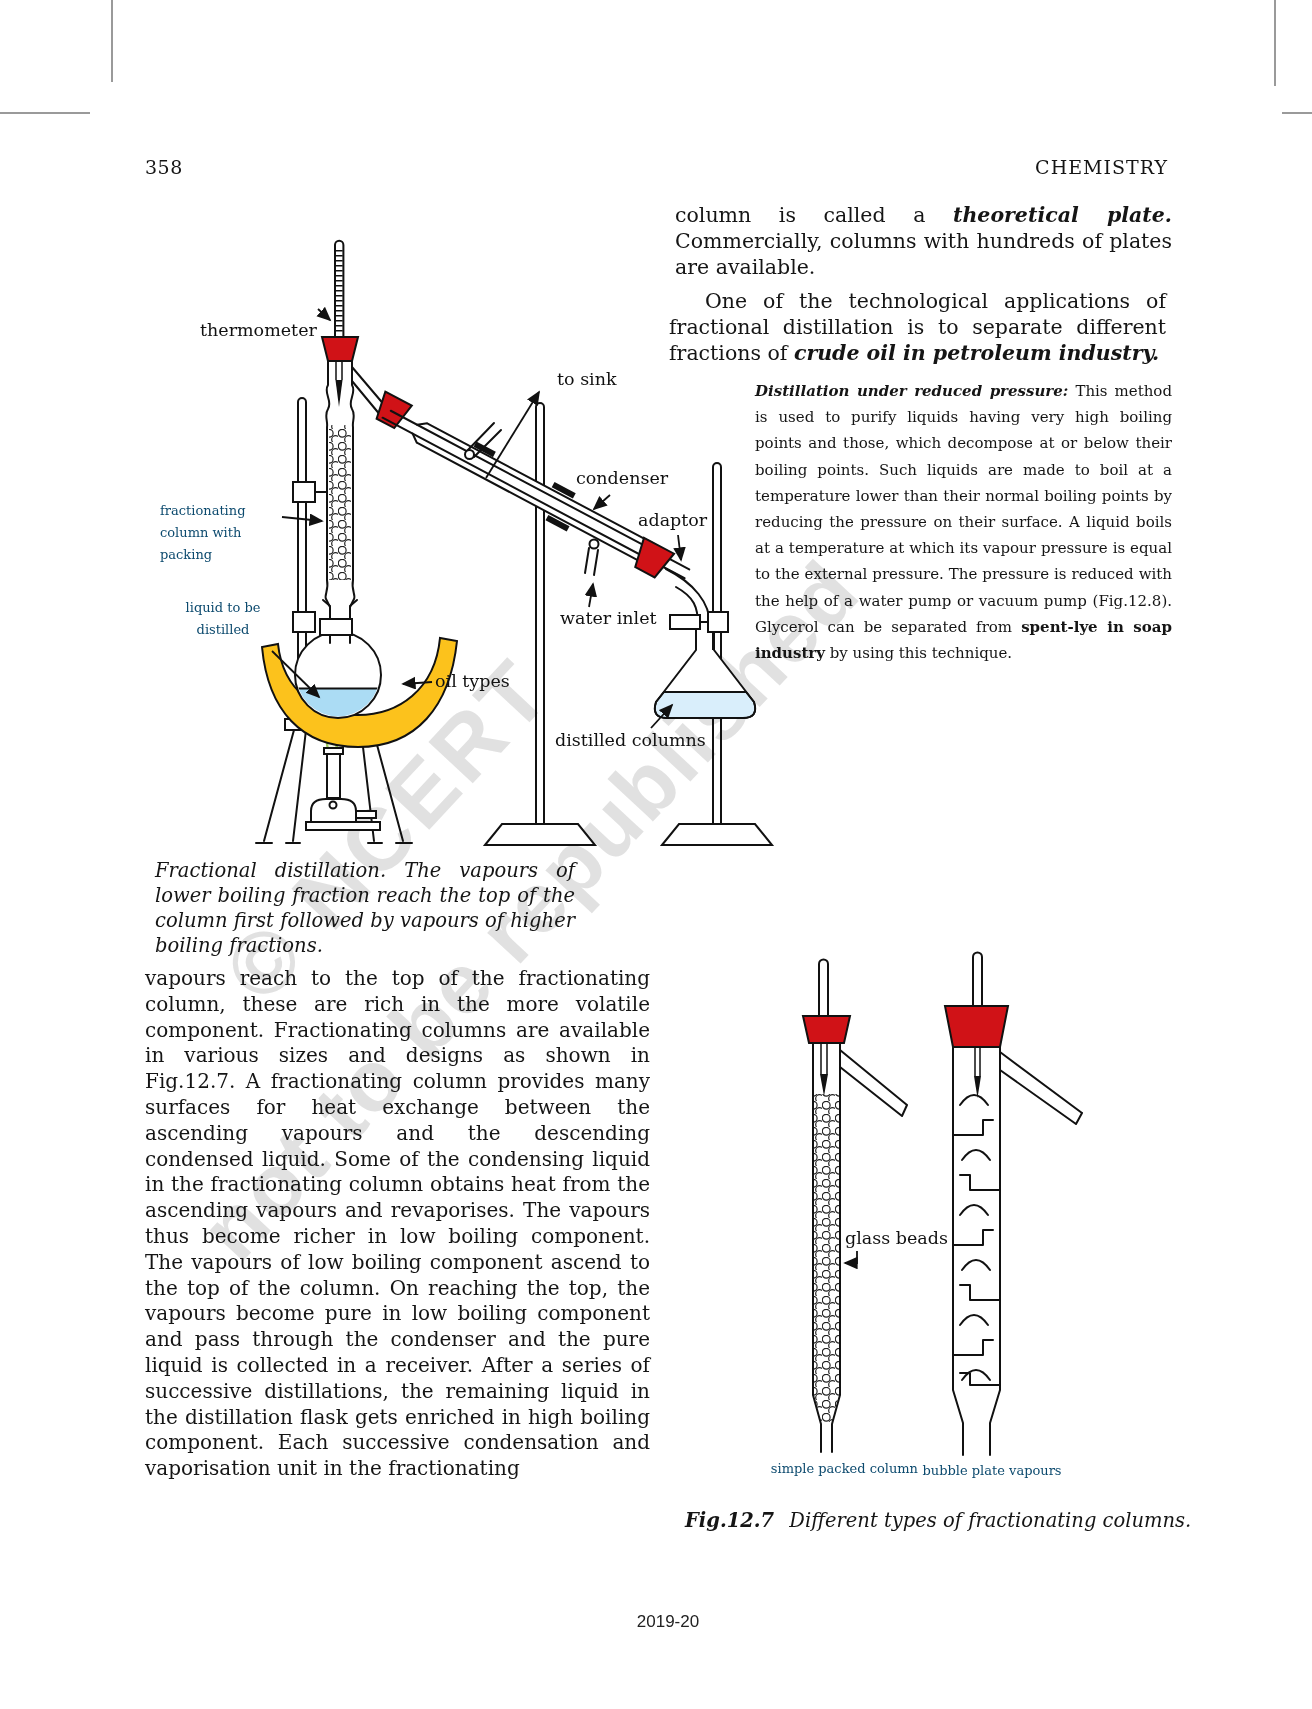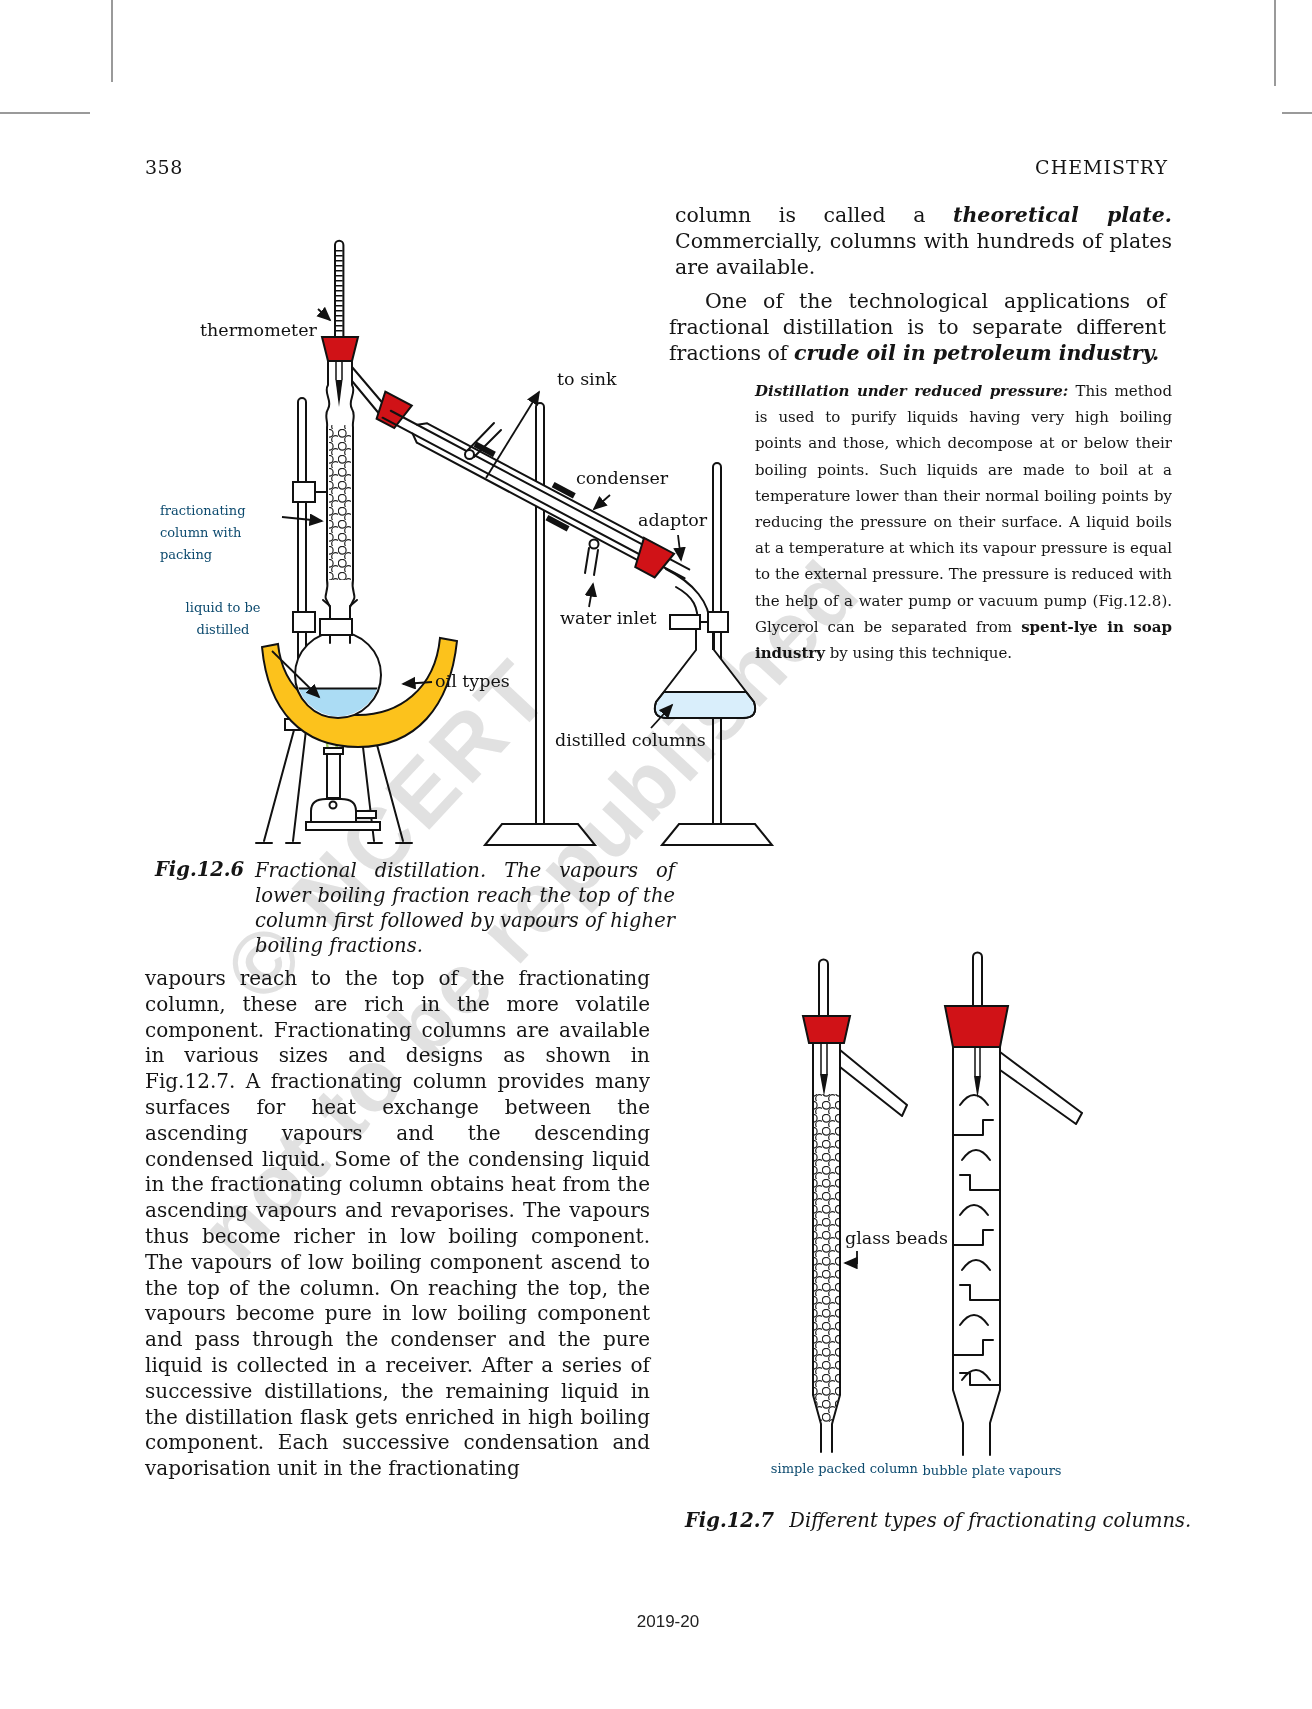--- a/index.html
+++ b/index.html
@@ -184,21 +184,20 @@
 <div class="abs lbl" style="left:557px;top:369px;">to sink</div>
 <div class="abs lbl" style="left:576px;top:468px;">condenser</div>
 <div class="abs lbl" style="left:638px;top:510px;">adaptor</div>
 <div class="abs lblwrap" style="left:160px;top:500px;width:128px;">fractionating column with packing</div>
 <div class="abs lblwrap" style="left:166px;top:597px;width:114px;text-align:center;">liquid to be distilled</div>
 <div class="abs lbl" style="left:560px;top:608px;">water inlet</div>
 <div class="abs lbl" style="left:435px;top:671px;">oil types</div>
 <div class="abs lbl" style="left:555px;top:730px;">distilled columns</div>
 
 <div class="abs" style="left:155px;top:858px;width:525px;display:flex;">
-  <span class="capno" style="width:100px;flex:none;">Fig.12.6</span>
   <span class="cap" style="width:420px;text-align:justify;">Fractional distillation. The vapours of lower boiling fraction reach the top of the column first followed by vapours of higher boiling fractions.</span>
 </div>
 
 <svg class="abs" viewBox="0 0 410 630" style="left:770px;top:880px;width:410px;height:630px;">
   <defs>
     <pattern id="beads2" width="13" height="13" patternUnits="userSpaceOnUse">
       <circle cx="4.2" cy="4.2" r="3.9" fill="#fff" stroke="#222" stroke-width="1.2"></circle>
       <circle cx="10.6" cy="10.6" r="3.9" fill="#fff" stroke="#222" stroke-width="1.2"></circle>
     </pattern>
     <marker id="ah2" markerWidth="9" markerHeight="8" refX="7" refY="3.5" orient="auto">

